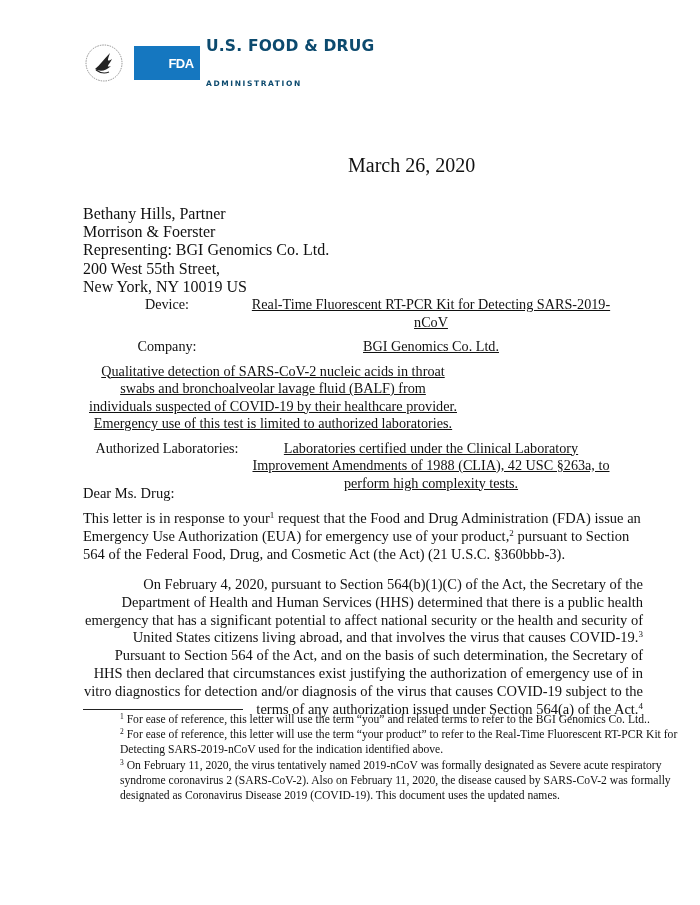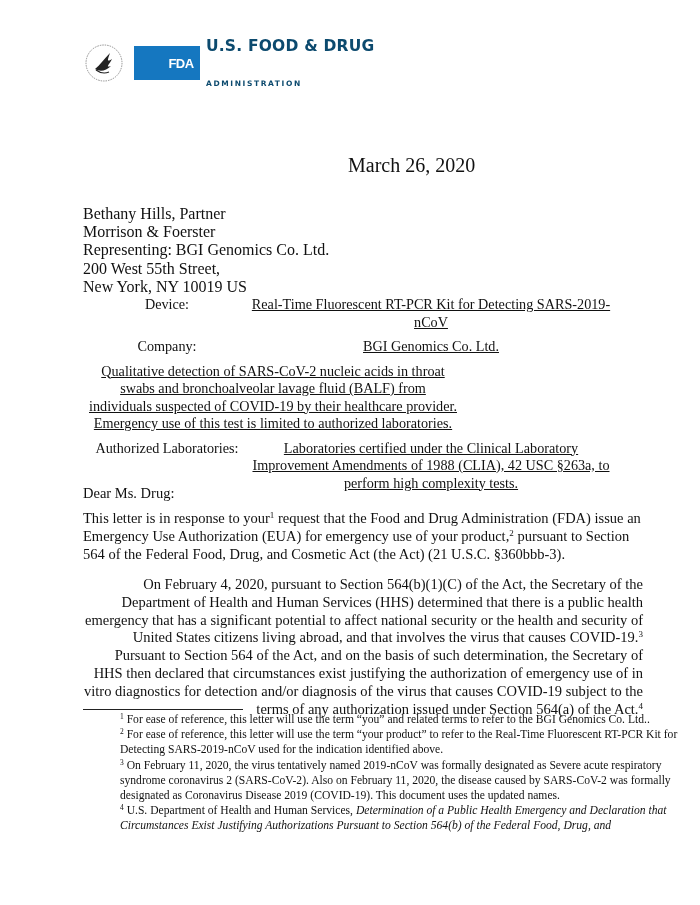--- a/index.html
+++ b/index.html
@@ -78,14 +78,13 @@
 <div class="para p1"><span>This letter is in response to your</span><sup>1</sup><span> request that the Food and Drug Administration (FDA) issue an Emergency Use Authorization (EUA) for emergency use of your product,</span><sup>2</sup><span>  pursuant to Section 564 of the Federal Food, Drug, and Cosmetic Act (the Act) (21 U.S.C. §360bbb-3).</span></div>
 
 <div class="para p2"><span>On February 4, 2020, pursuant to Section 564(b)(1)(C) of the Act, the Secretary of the Department of Health and Human Services (HHS) determined that there is a public health emergency that has a significant potential to affect national security or the health and security of United States citizens living abroad, and that involves the virus that causes COVID-19.</span><sup>3</sup><span> Pursuant to Section 564 of the Act, and on the basis of such determination, the Secretary of HHS then declared that circumstances exist justifying the authorization of emergency use of in vitro diagnostics for detection and/or diagnosis of the virus that causes COVID-19 subject to the terms of any authorization issued under Section 564(a) of the Act.</span><sup>4</sup></div>
 
 <div class="fn-rule"></div>
 
 <div class="footnotes">
   <div><sup>1</sup><span> For ease of reference, this letter will use the term “you” and related terms to refer to the BGI Genomics Co. Ltd..</span></div>
   <div><sup>2</sup><span> For ease of reference, this letter will use the term “your product” to refer to the Real-Time Fluorescent RT-PCR Kit for Detecting SARS-2019-nCoV used for the indication identified above.</span></div>
   <div><sup>3</sup><span> On February 11, 2020, the virus tentatively named 2019-nCoV was formally designated as Severe acute respiratory syndrome coronavirus 2 (SARS-CoV-2).  Also on February 11, 2020, the disease caused by SARS-CoV-2 was formally designated as Coronavirus Disease 2019 (COVID-19). This document uses the updated names.</span></div>
-  <div><sup>4</sup><span> U.S. Department of Health and Human Services, </span><i>Determination of a Public Health Emergency and Declaration that Circumstances Exist Justifying Authorizations Pursuant to Section 564(b) of the Federal Food, Drug, and</i></div>
 </div>
 
 </body></html>

